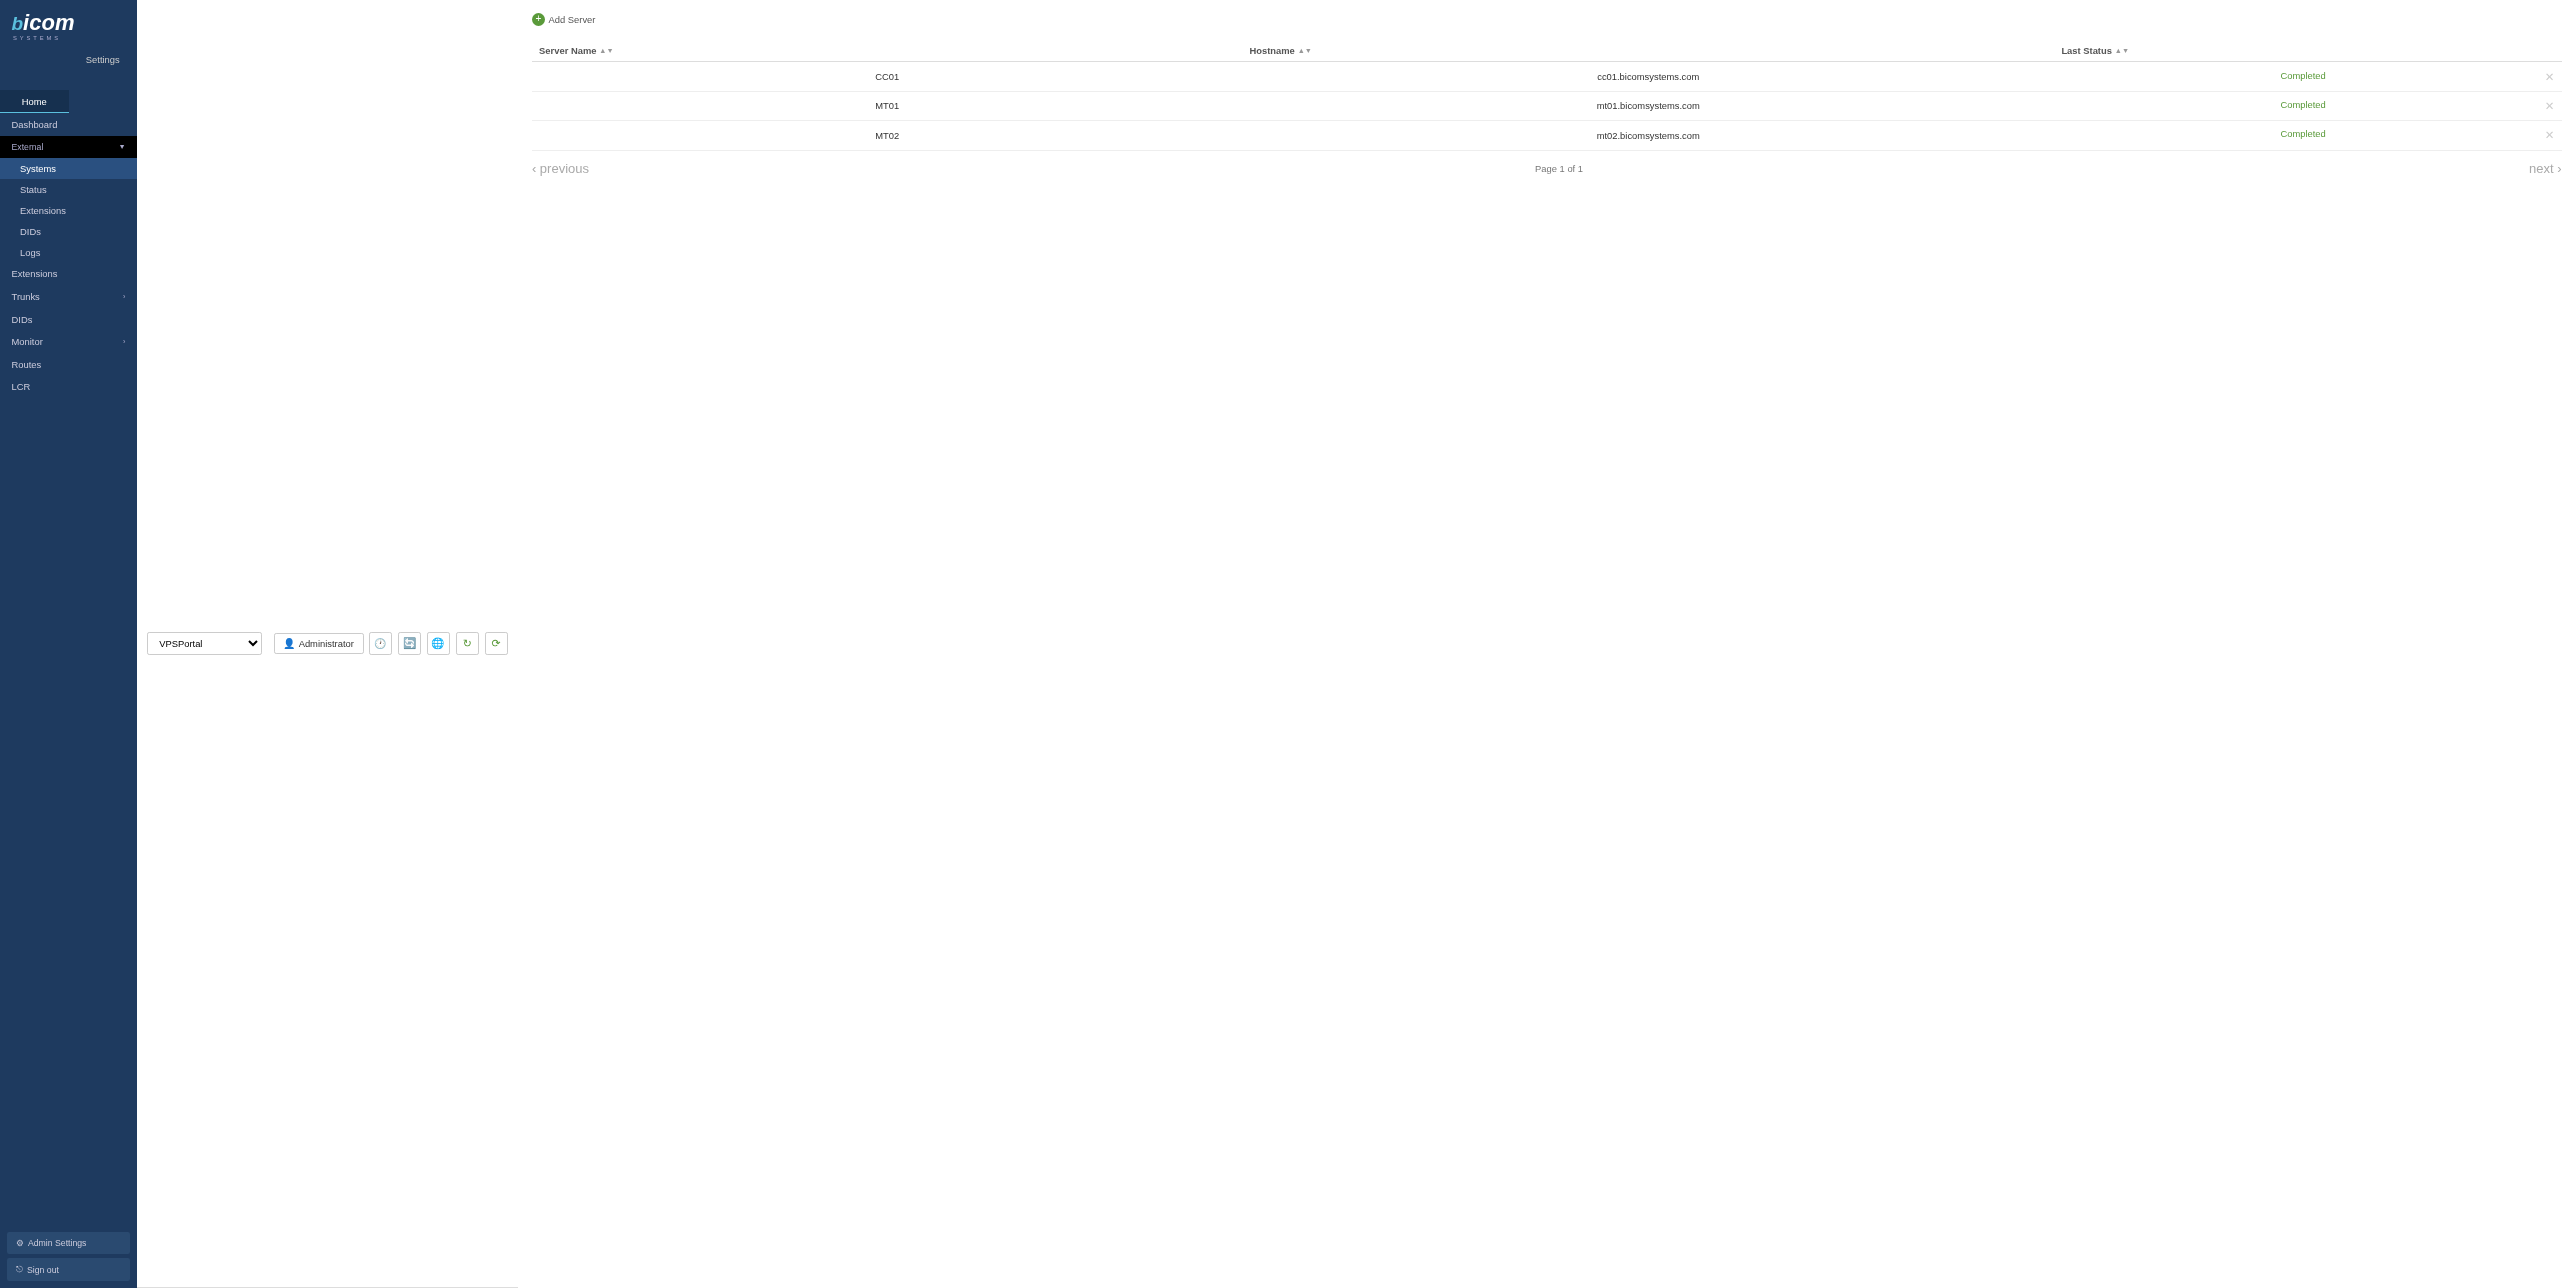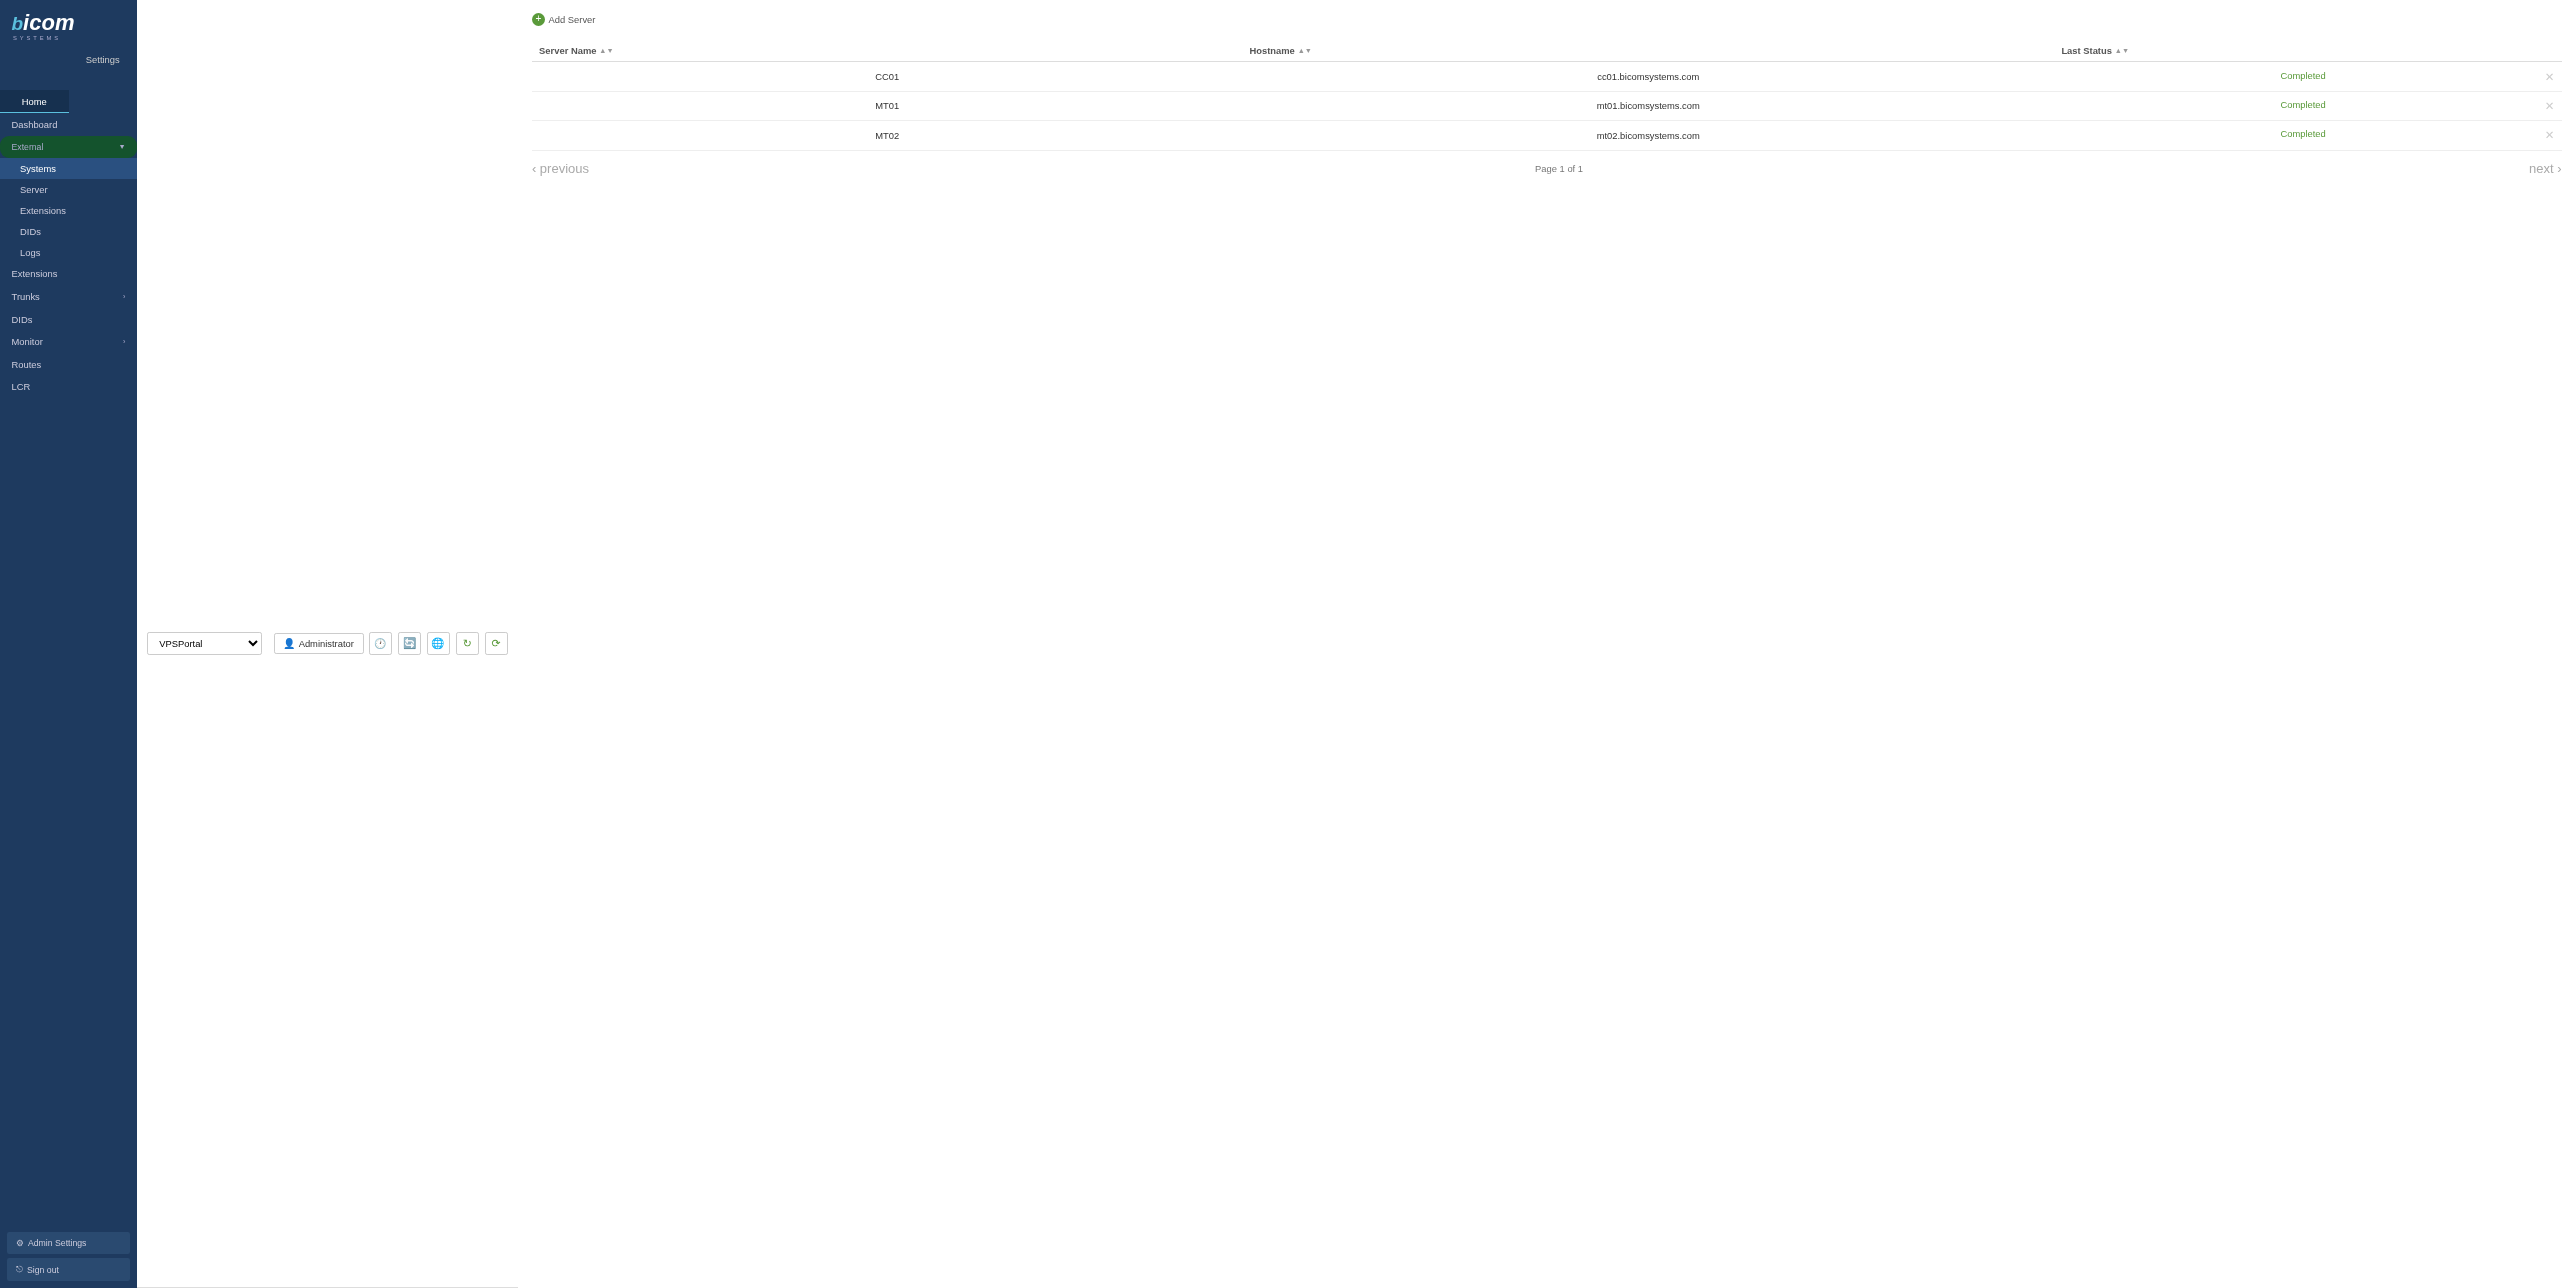--- a/index.html
+++ b/index.html
@@ -42,25 +42,24 @@
     .nav-item {
       padding: 5.8px 11.5px;
       color: #ccd;
       cursor: pointer;
       font-size: 9.4px;
       display: flex;
       align-items: center;
       justify-content: space-between;
     }
     .nav-item.section-header {
-      background: #14532d;
+      background: #000000;
       color: #aac;
       font-size: 8.7px;
       text-transform: none;
-      border-radius: 9px;
     }
     .nav-sub-item {
       padding: 5px 11.5px 5px 20px;
       color: #ccd;
       cursor: pointer;
       font-size: 9.4px;
       display: flex;
       align-items: center;
     }
     .nav-sub-item.active { background: #2a5080; color: #fff; }
@@ -247,21 +246,21 @@
     <div class="top-tab">Settings</div>
   </div>
 
   <div class="nav-section">
     <div class="nav-item">Dashboard</div>
     <div class="nav-item section-header" style="justify-content:space-between;">
       <span>External</span>
       <span class="nav-arrow">▼</span>
     </div>
     <div class="nav-sub-item active">Systems</div>
-    <div class="nav-sub-item">Server</div>
+    <div class="nav-sub-item">Status</div>
     <div class="nav-sub-item">Extensions</div>
     <div class="nav-sub-item">DIDs</div>
     <div class="nav-sub-item">Logs</div>
     <div class="nav-item">Extensions</div>
     <div class="nav-item" style="justify-content:space-between;">
       <span>Trunks</span>
       <span class="nav-arrow">›</span>
     </div>
     <div class="nav-item">DIDs</div>
     <div class="nav-item" style="justify-content:space-between;">

